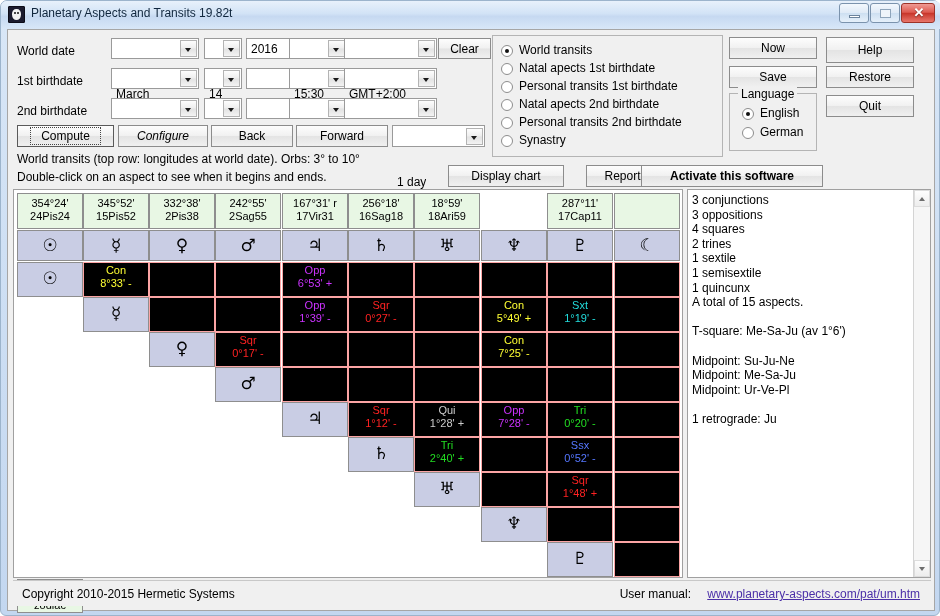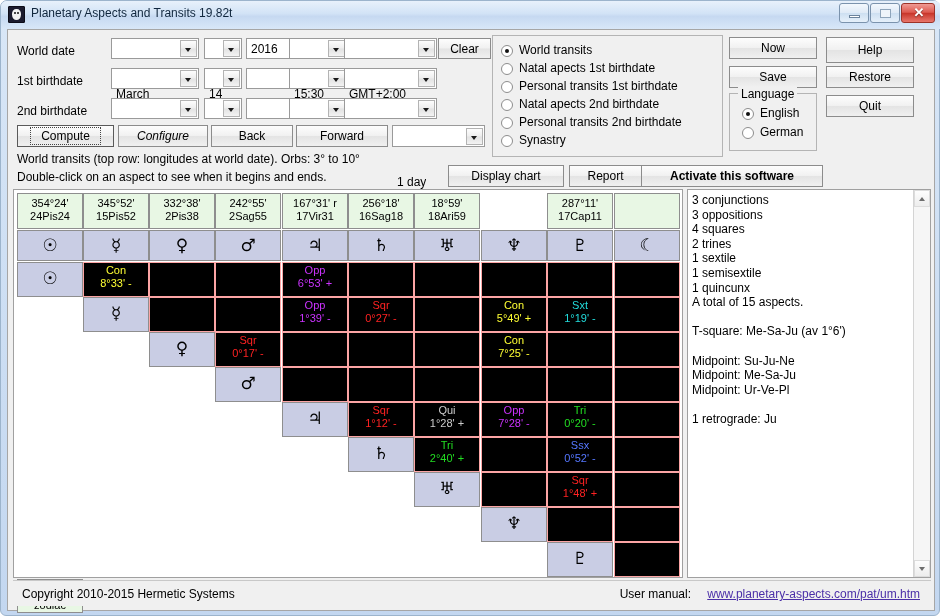--- a/index.html
+++ b/index.html
@@ -450,21 +450,21 @@
       </div>
       <div class="radio" style="left:12px; top:31px;">
         <span class="dot"></span>
         <span class="rtext">German</span>
       </div>
     </div>
 
     <div class="btn" style="left:440px; top:135px; width:116px; height:22px;">
       <span>Display chart</span>
     </div>
-    <div class="btn" style="left:561px; top:135px; width:73px; height:22px;">
+    <div class="btn" style="left:578px; top:135px; width:73px; height:22px;">
       <span>Report</span>
     </div>
     <div class="btn bold" style="left:633px; top:135px; width:182px; height:22px;">
       <span>Activate this software</span>
     </div>
 
     <div id="gridpanel">
         <div class="gcell head" style="left: 3px; top: 3px; width: 66px; height: 36px;"><span>354°24'</span><br><span>24Pis24</span></div>
         <div class="gcell head" style="left: 69px; top: 3px; width: 66px; height: 36px;"><span>345°52'</span><br><span>15Pis52</span></div>
         <div class="gcell head" style="left: 135px; top: 3px; width: 66px; height: 36px;"><span>332°38'</span><br><span>2Pis38</span></div>

